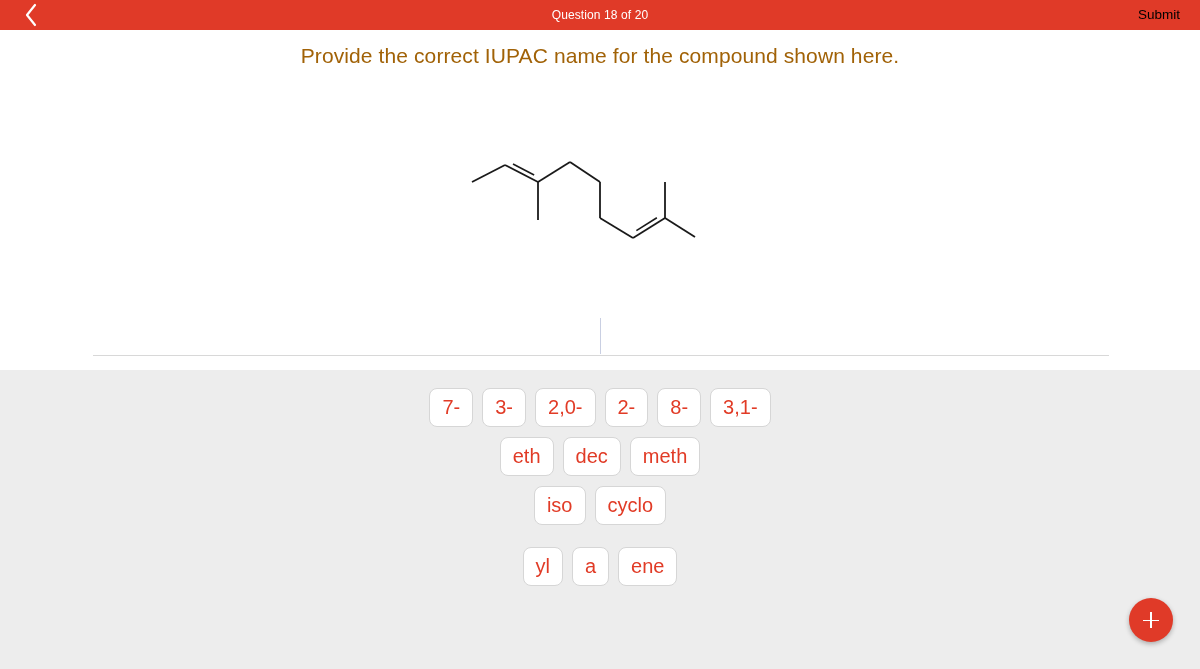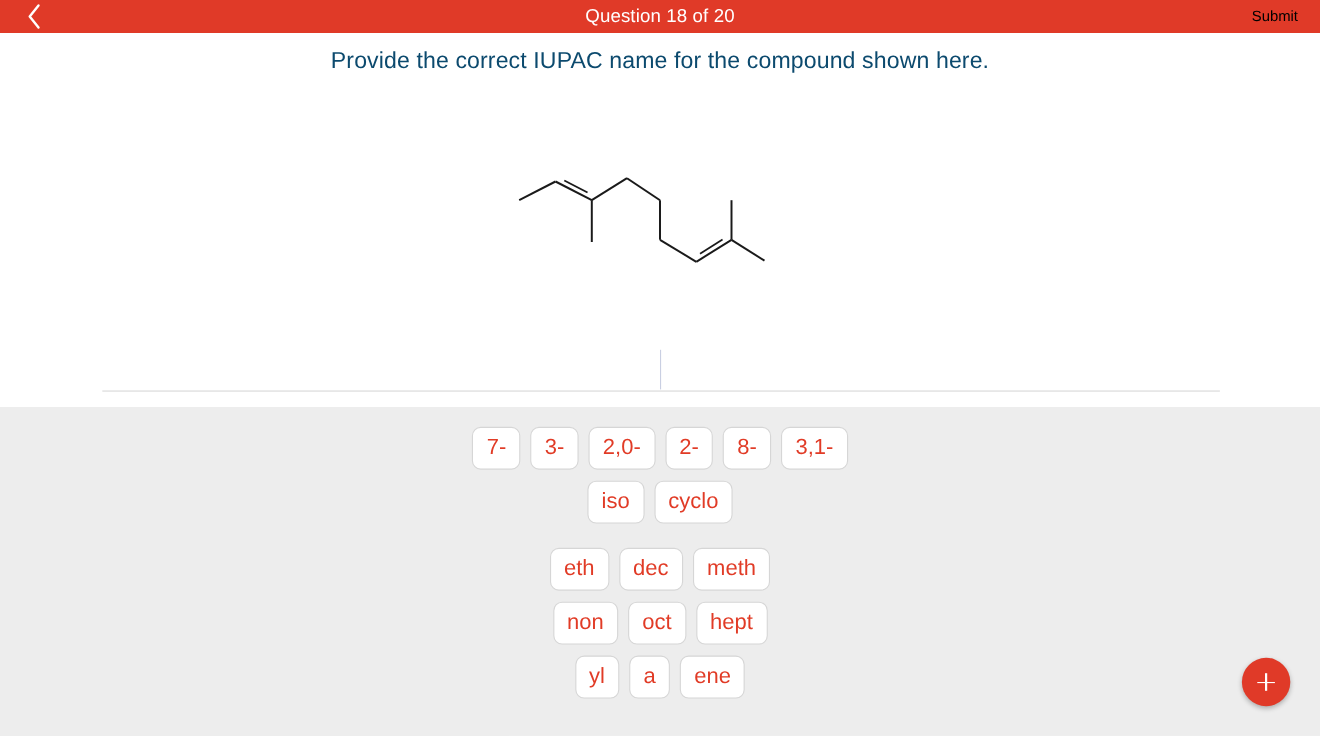--- a/index.html
+++ b/index.html
@@ -46,21 +46,21 @@
   .back-btn svg { display: block; overflow: visible; }
   .topbar-title {
     position: absolute;
     left: 0;
     top: 0;
     width: 1200px;
     height: 30px;
     line-height: 30px;
     text-align: center;
     color: #ffffff;
-    font-size: 17px;
+    font-size: 12px;
     letter-spacing: 0.1px;
   }
   .submit-btn {
     position: absolute;
     right: 16px;
     top: 0;
     height: 30px;
     line-height: 30px;
     color: #000000;
     font-size: 13.5px;
@@ -68,21 +68,21 @@
     padding: 0 4px;
   }
 
   
   .question-text {
     position: absolute;
     left: 0;
     top: 44px;
     width: 1200px;
     text-align: center;
-    color: #0c4a6e;
+    color: #a16207;
     font-size: 21px;
     letter-spacing: 0.1px;
   }
 
   
   .structure-wrap {
     position: absolute;
     left: 0;
     top: 120px;
     width: 1200px;
@@ -232,33 +232,28 @@
   <div class="tray">
     <div id="tile-rows">
         <div class="tile-row">
           <div class="tile">7-</div>
           <div class="tile">3-</div>
           <div class="tile">2,0-</div>
           <div class="tile">2-</div>
           <div class="tile">8-</div>
           <div class="tile">3,1-</div>
         </div>
-        <div class="tile-row gap-big">
-          <div class="tile">iso</div>
-          <div class="tile">cyclo</div>
-        </div>
         <div class="tile-row">
           <div class="tile">eth</div>
           <div class="tile">dec</div>
           <div class="tile">meth</div>
         </div>
-        <div class="tile-row">
-          <div class="tile">non</div>
-          <div class="tile">oct</div>
-          <div class="tile">hept</div>
+        <div class="tile-row gap-big">
+          <div class="tile">iso</div>
+          <div class="tile">cyclo</div>
         </div>
         <div class="tile-row">
           <div class="tile">yl</div>
           <div class="tile">a</div>
           <div class="tile">ene</div>
         </div>
       </div>
   </div>
 
   <div class="fab">

